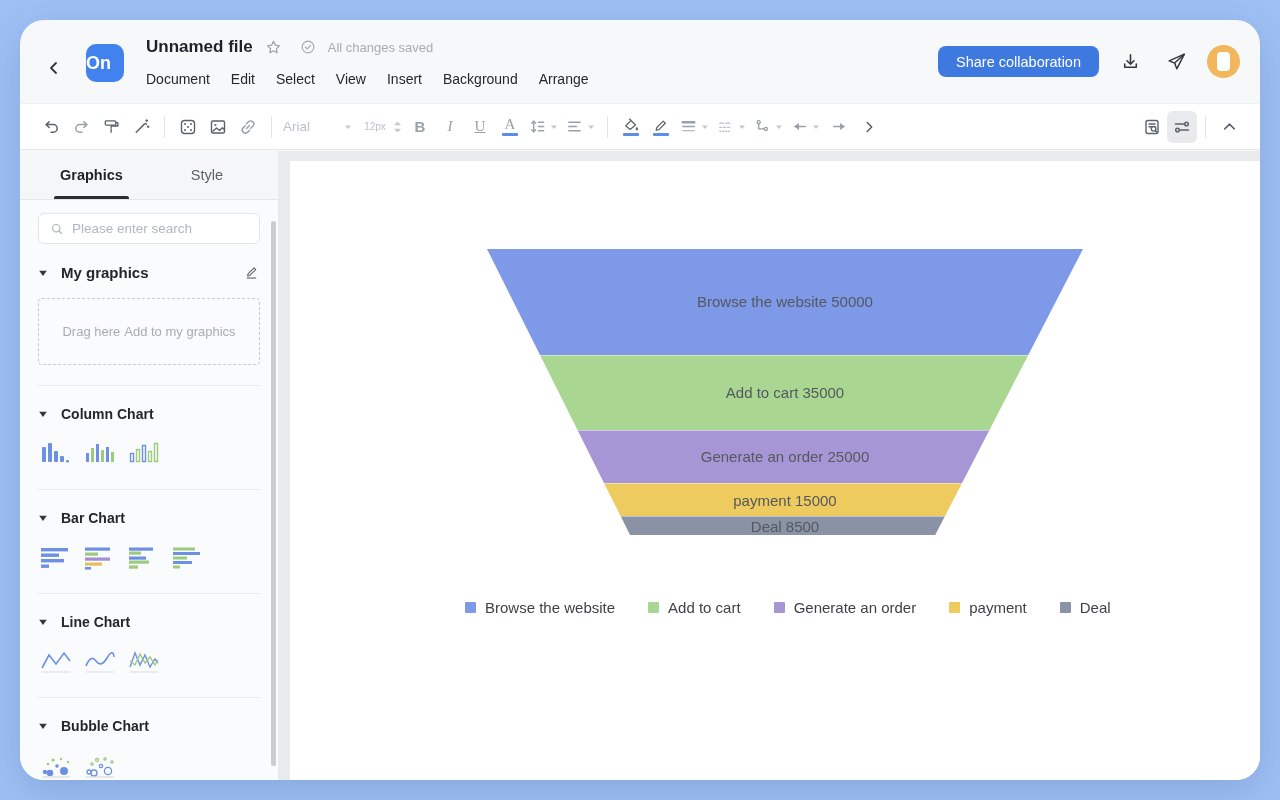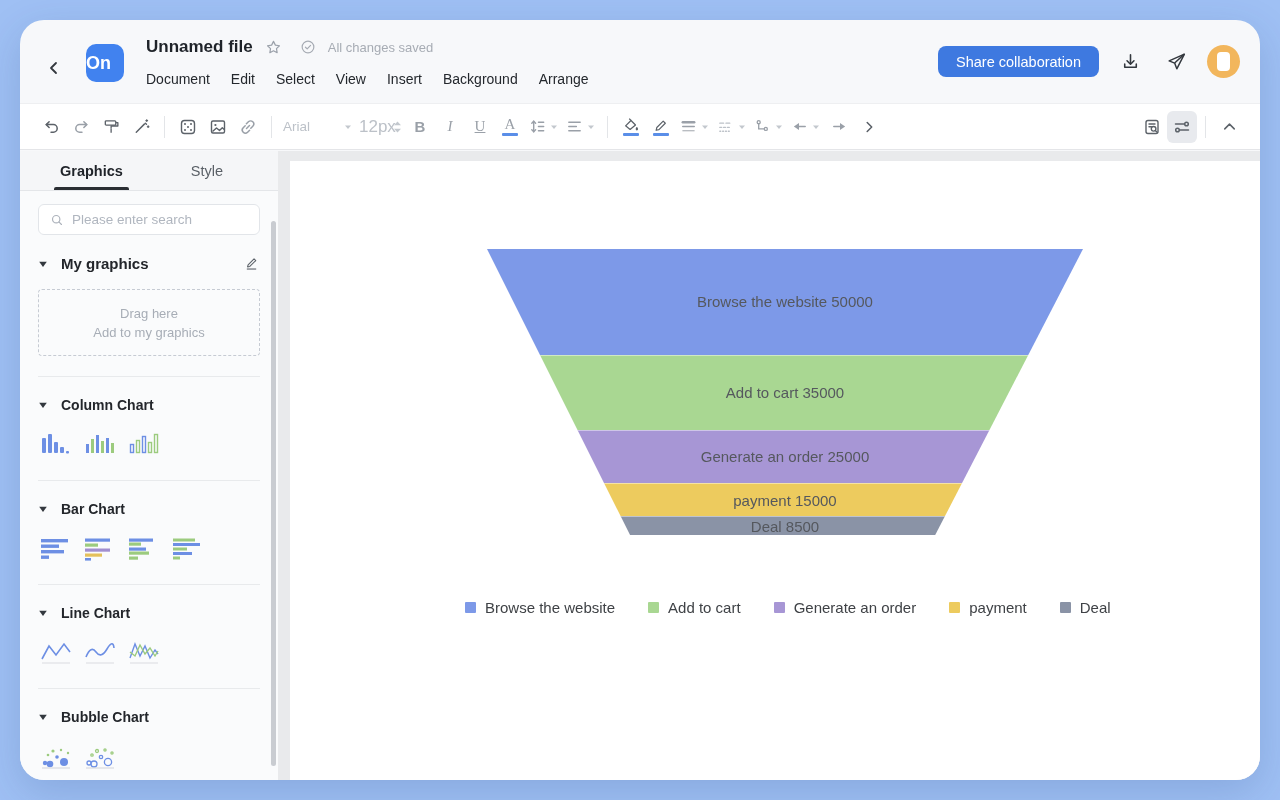--- a/index.html
+++ b/index.html
@@ -40,55 +40,55 @@
   .toolbar { height:47px; background:#fff; border-top:1px solid #eeeff1;
     border-bottom:1px solid #e4e5e8; display:flex; align-items:center; padding:0 16px; }
   .tool-btn { background:none; border:none; height:32px; min-width:30px; border-radius:6px;
     display:flex; align-items:center; justify-content:center; color:#5c6269;
     cursor:pointer; gap:2px; padding:0 3px; }
   .tool-btn.muted { color:#9aa0a8; }
   .tool-btn.disabled { color:#bcc1c8; }
   .tool-btn.active { background:#e8eaee; }
   .tool-sep { width:1px; height:22px; background:#e3e5e8; margin:0 8px; flex:0 0 1px; }
   .font-name { font-size:13.5px; color:#bcc1c8; width:58px; text-align:left; }
-  .font-size { font-size:17px; color:#bcc1c8; width:32px; text-align:right; }
+  .font-size { font-size:10px; color:#bcc1c8; width:32px; text-align:center; }
   .txt-glyph { font-size:15px; font-family:"Liberation Serif", serif; }
   .glyph-b { font-weight:bold; font-family:"Liberation Sans", sans-serif; }
   .glyph-i { font-style:italic; }
   .glyph-u { text-decoration:underline; }
   .color-under { display:flex; flex-direction:column; align-items:center; line-height:1; }
   .color-bar { width:16px; height:3px; background:#5a8ee8; border-radius:1px; margin-top:1px; }
   .toolbar-spacer { flex:1; }
   .caret { display:inline-flex; }
 
   
   .main { position:absolute; top:131px; bottom:0; left:0; right:0; display:flex; }
 
   
   .sidebar { position:relative; width:258px; background:#fafbfc; flex:0 0 258px; }
-  .side-tabs { height:40px; background:#f5f6f8; border-bottom:1px solid #e4e6e9;
+  .side-tabs { height:49px; background:#f5f6f8; border-bottom:1px solid #e4e6e9;
     display:flex; padding:0 34px; gap:56px; }
   .side-tab { position:relative; display:flex; align-items:center; font-size:14.5px;
     color:#5a6067; cursor:pointer; padding:0 6px; }
   .side-tab.active { color:#1f2329; font-weight:bold; }
   .side-tab.active::after { content:""; position:absolute; left:0; right:0; bottom:0;
     height:3px; background:#2a2e33; border-radius:2px 2px 0 0; }
   .side-content { padding:13px 18px 0 18px; }
   .search-box { display:flex; align-items:center; gap:7px; height:31px; background:#fff;
     border:1px solid #e2e5e9; border-radius:6px; padding:0 10px; color:#adb3bc; }
   .search-box input { border:none; outline:none; flex:1; font-size:13.5px;
     font-family:"Liberation Sans", sans-serif; color:#3c4046; background:transparent; }
   .search-box input::placeholder { color:#b0b6bf; }
   .sec-head { display:flex; align-items:center; gap:13px; margin-top:20px; }
   .tri { color:#33383e; display:inline-flex; }
   .sec-title { font-size:15px; font-weight:bold; color:#23262b; }
   .sec-title.sm { font-size:14px; }
   .edit-ic { margin-left:auto; color:#5c6269; cursor:pointer; display:inline-flex; }
   .drop-zone { margin-top:17px; height:67px; border:1px dashed #c6cbd3; border-radius:4px;
-    display:flex; flex-direction:column; align-items:center; justify-content:center;
+    display:flex; flex-direction:row; align-items:center; justify-content:center;
     gap:4px; color:#a7adb6; font-size:13px; cursor:pointer; }
   .side-sep { height:1px; background:#e8eaec; margin:20px 0 0 0; }
   .thumb-row { display:flex; gap:8px; margin-top:17px; }
   .thumb { width:36px; height:30px; display:flex; align-items:center; justify-content:center;
     cursor:pointer; border-radius:4px; }
   .side-scrollbar { position:absolute; right:2px; top:70px; width:5px; height:545px;
     background:#c9ccd1; border-radius:3px; }
 
   
   .canvas { position:relative; flex:1; background:#e9eaec; overflow:hidden; }

